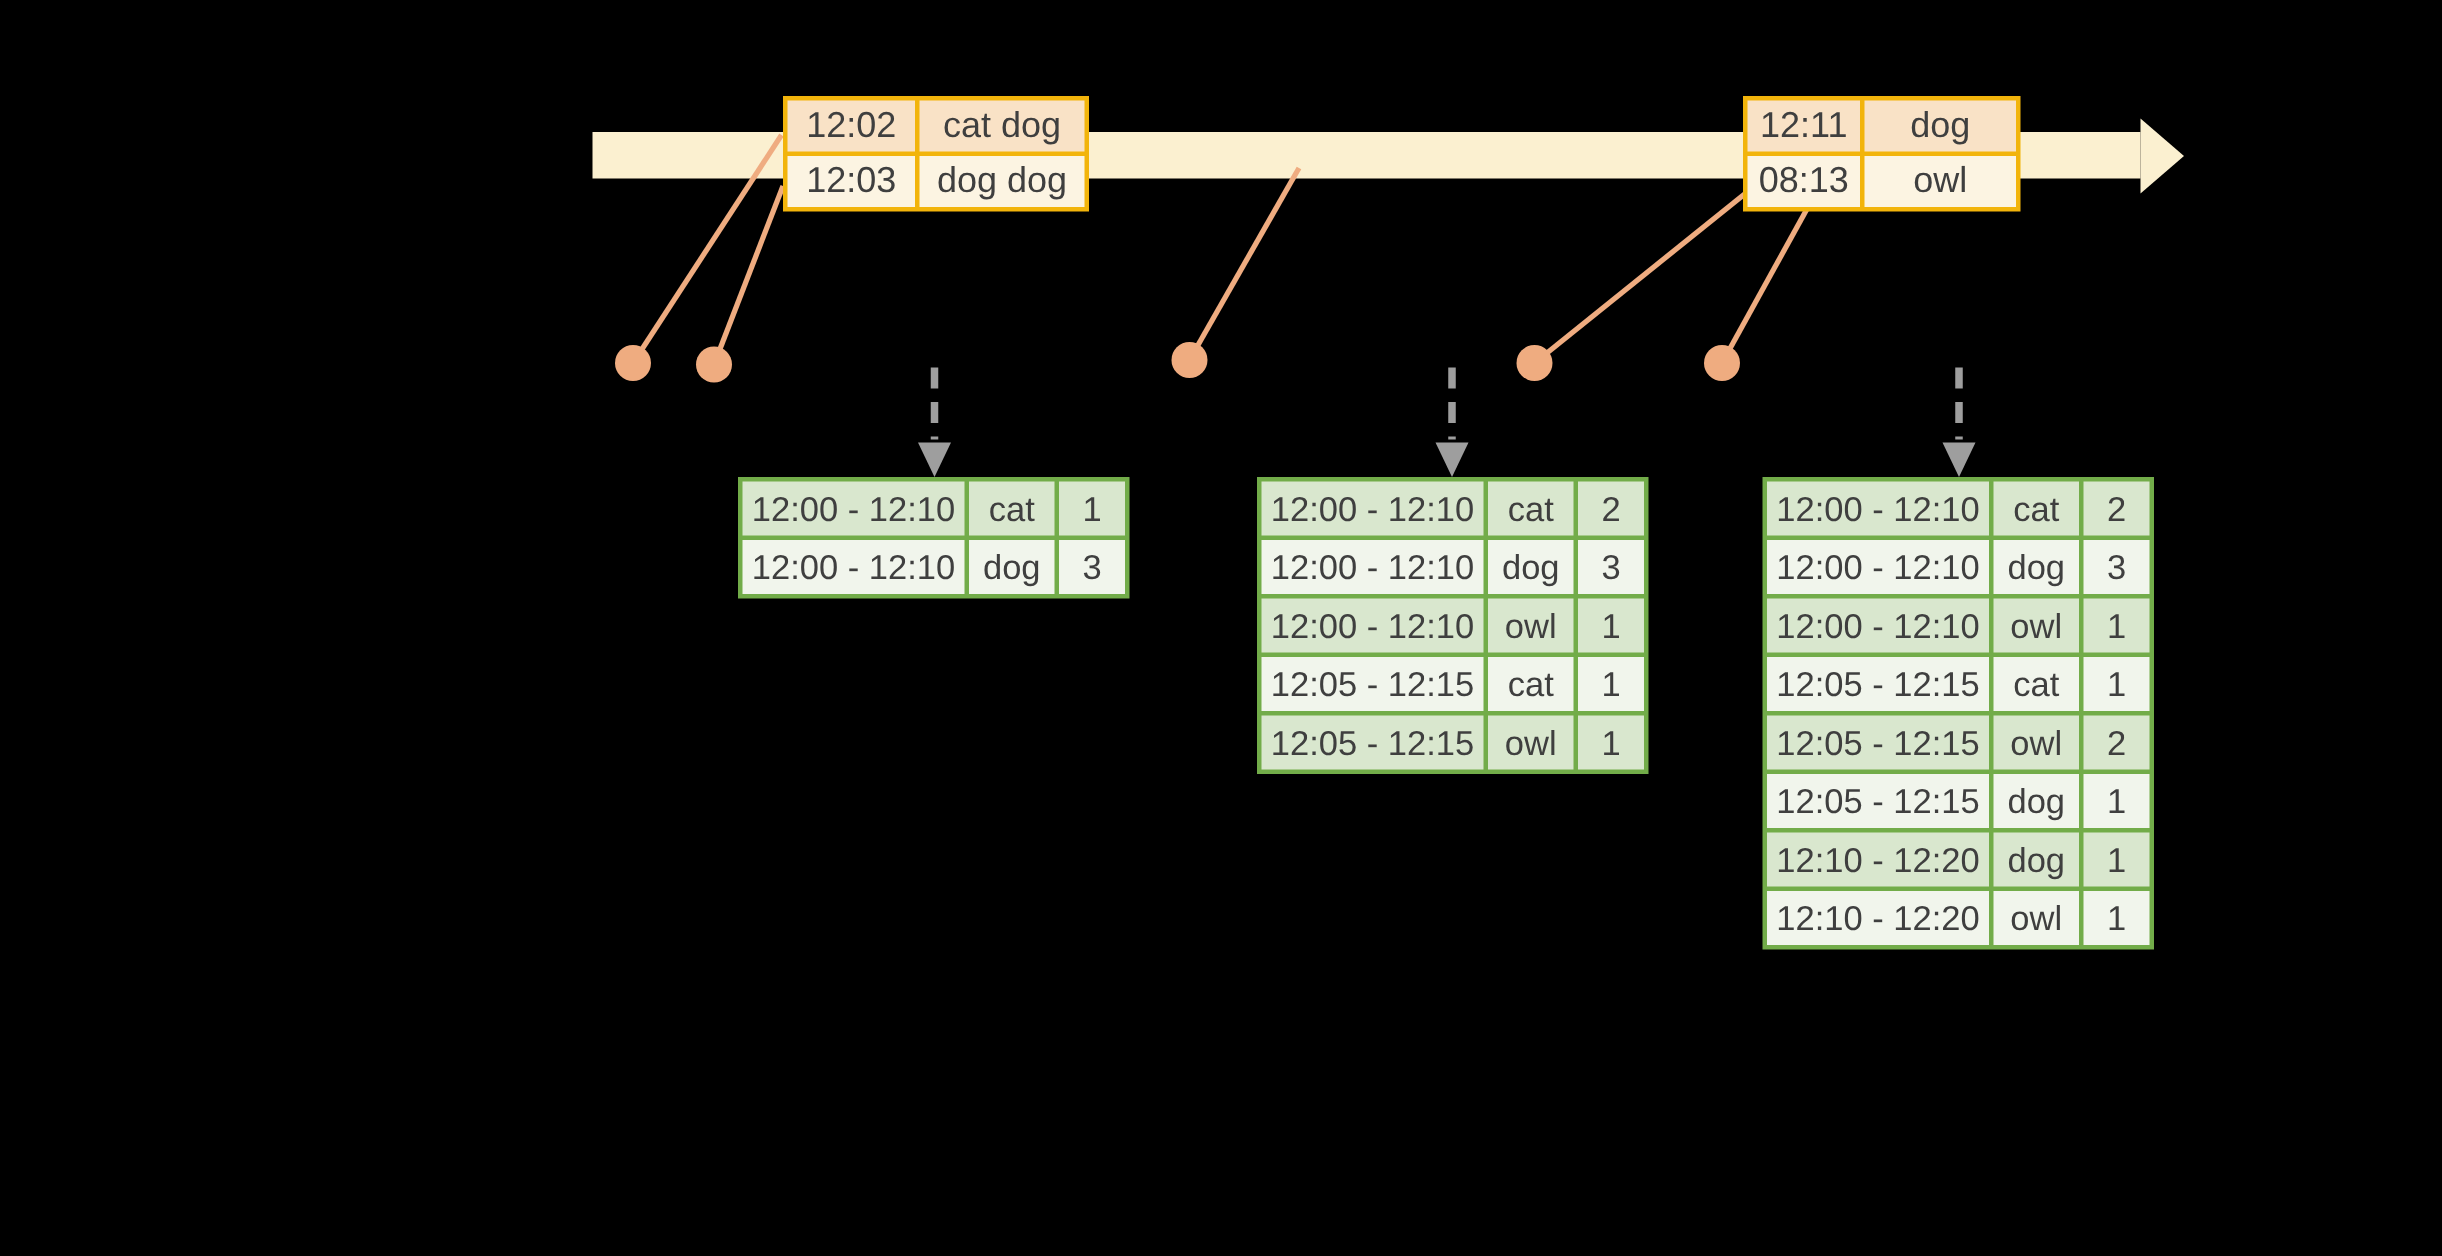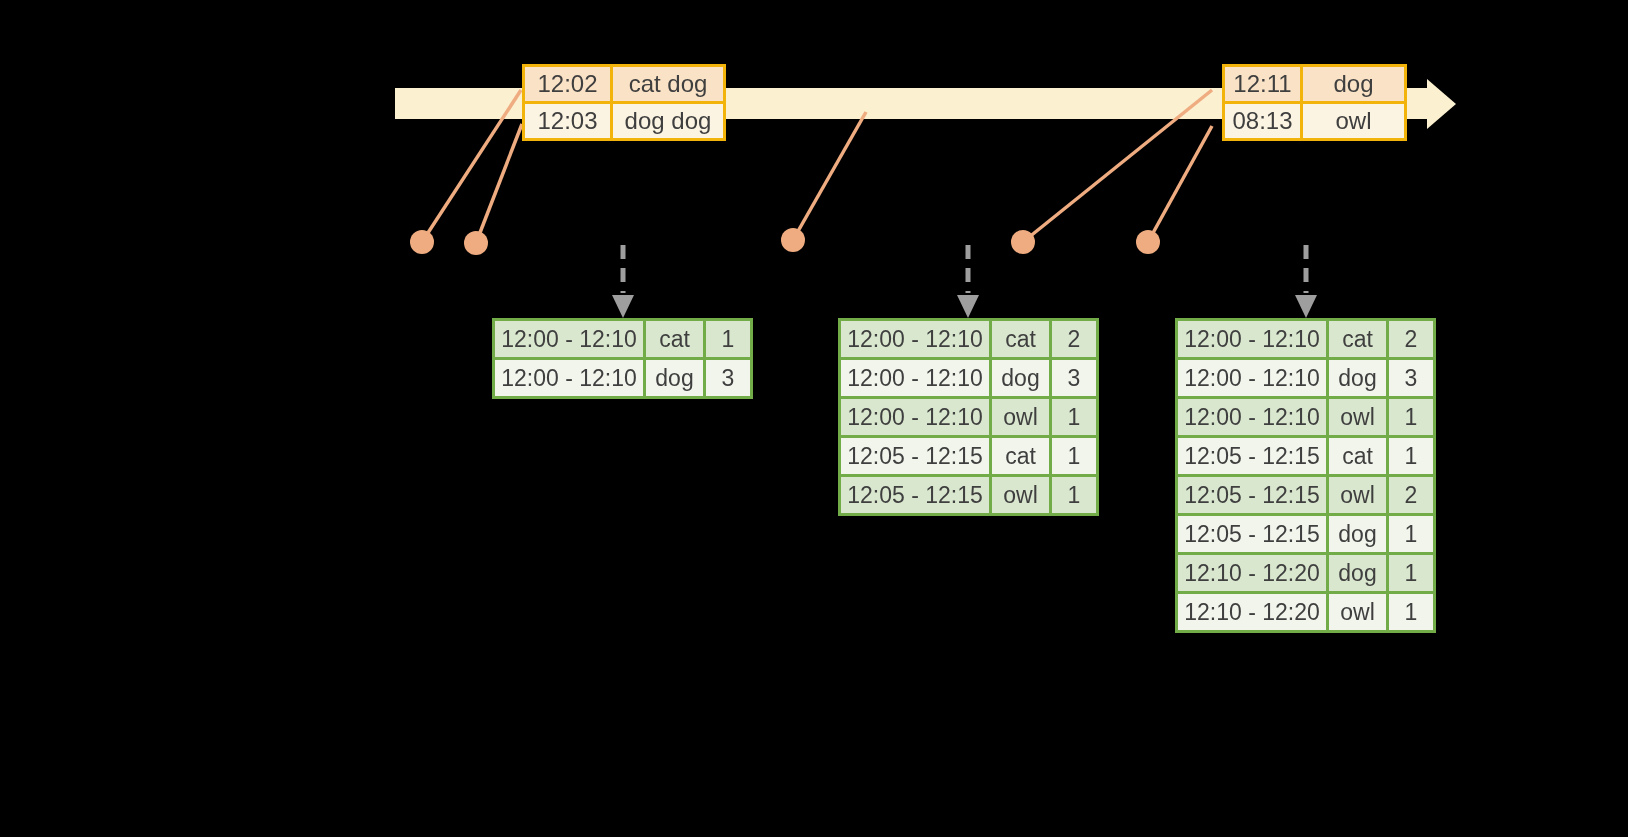--- a/index.html
+++ b/index.html
@@ -22,21 +22,21 @@
 
   
   .etable{position:absolute;display:grid;gap:3px;padding:3px;background:var(--event-border);
           grid-auto-rows:34px;}
   .etable .cell{display:flex;align-items:center;justify-content:center;
                 font-size:24px;color:var(--cell-text);}
   .etable .dark{background:var(--event-row-dark);}
   .etable .light{background:var(--event-row-light);}
   #etable1{left:522px;top:64px;grid-template-columns:85px 110px;}
   #etable2{left:867px;top:84px;grid-template-columns:85px 110px;}
-  #etable3{left:1222px;top:64px;grid-template-columns:75px 101px;}
+  #etable3{left:1162px;top:64px;grid-template-columns:75px 101px;}
 
   
   .rtable{position:absolute;display:grid;gap:3px;padding:3px;background:var(--result-border);
           grid-template-columns:148px 57px 44px;grid-auto-rows:36px;}
   .rtable .cell{display:flex;align-items:center;justify-content:center;
                 font-size:23px;color:var(--cell-text);}
   .rtable .dark{background:var(--result-row-dark);}
   .rtable .light{background:var(--result-row-light);}
   #rtable1{left:492px;top:318px;}
   #rtable2{left:838px;top:318px;}

